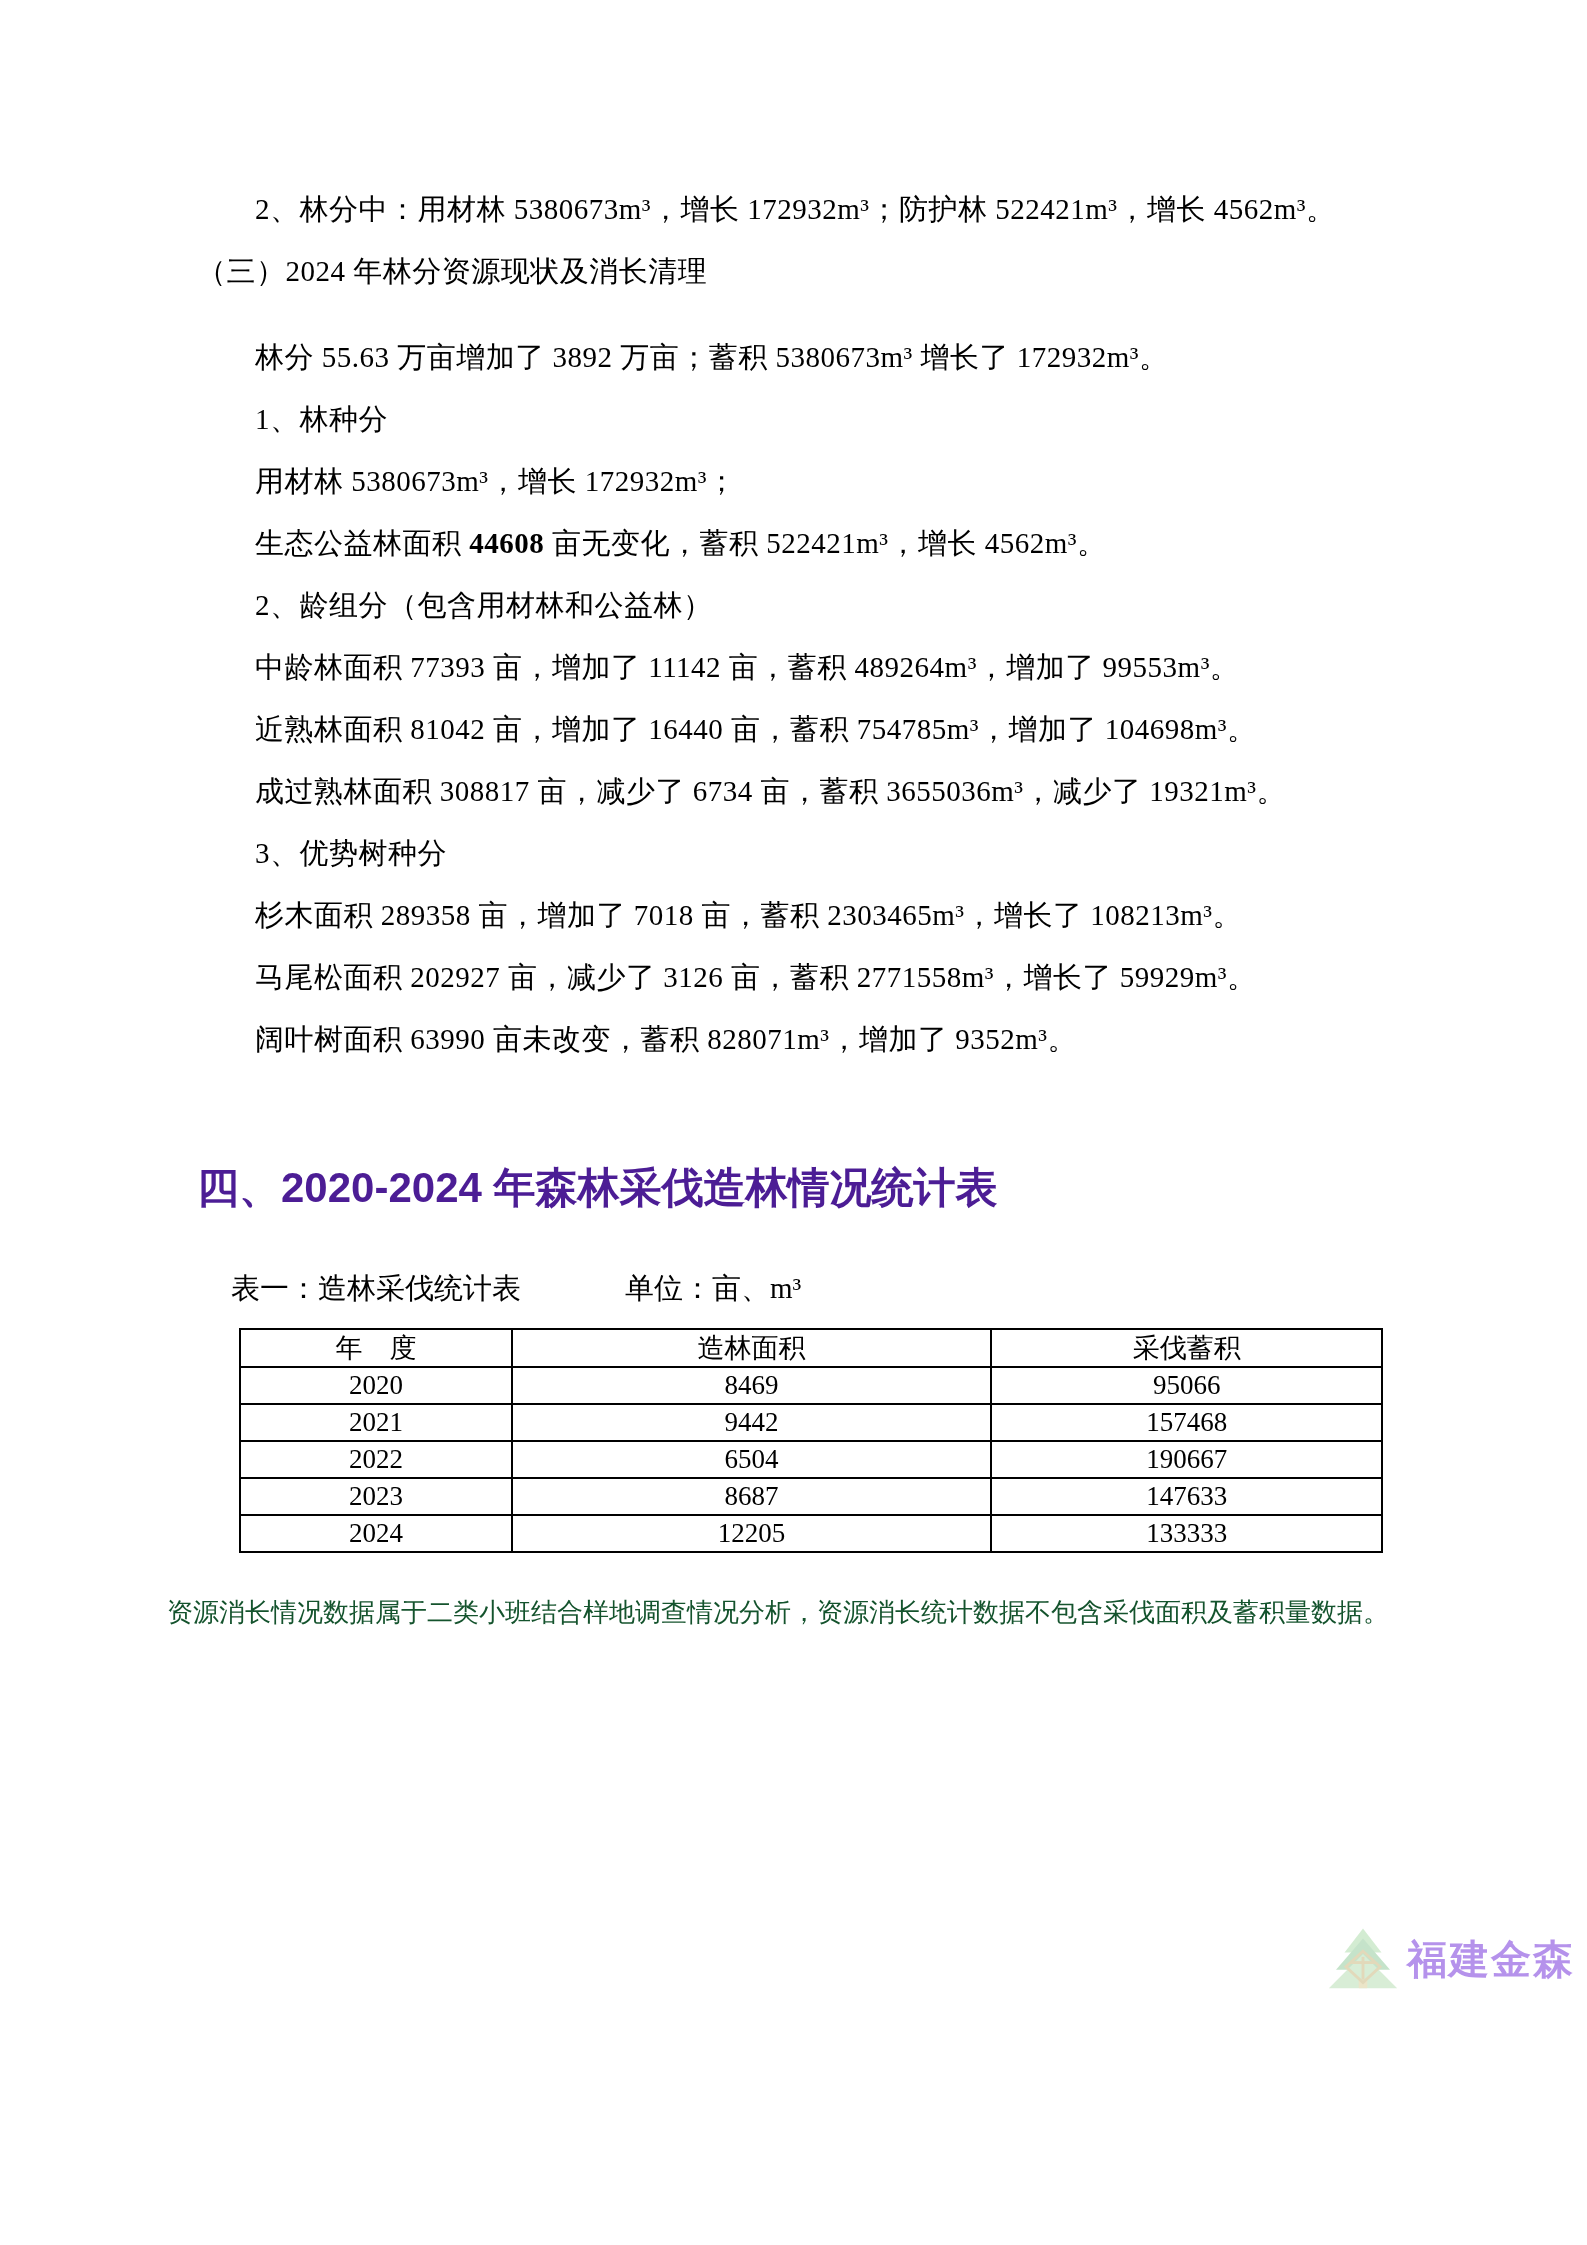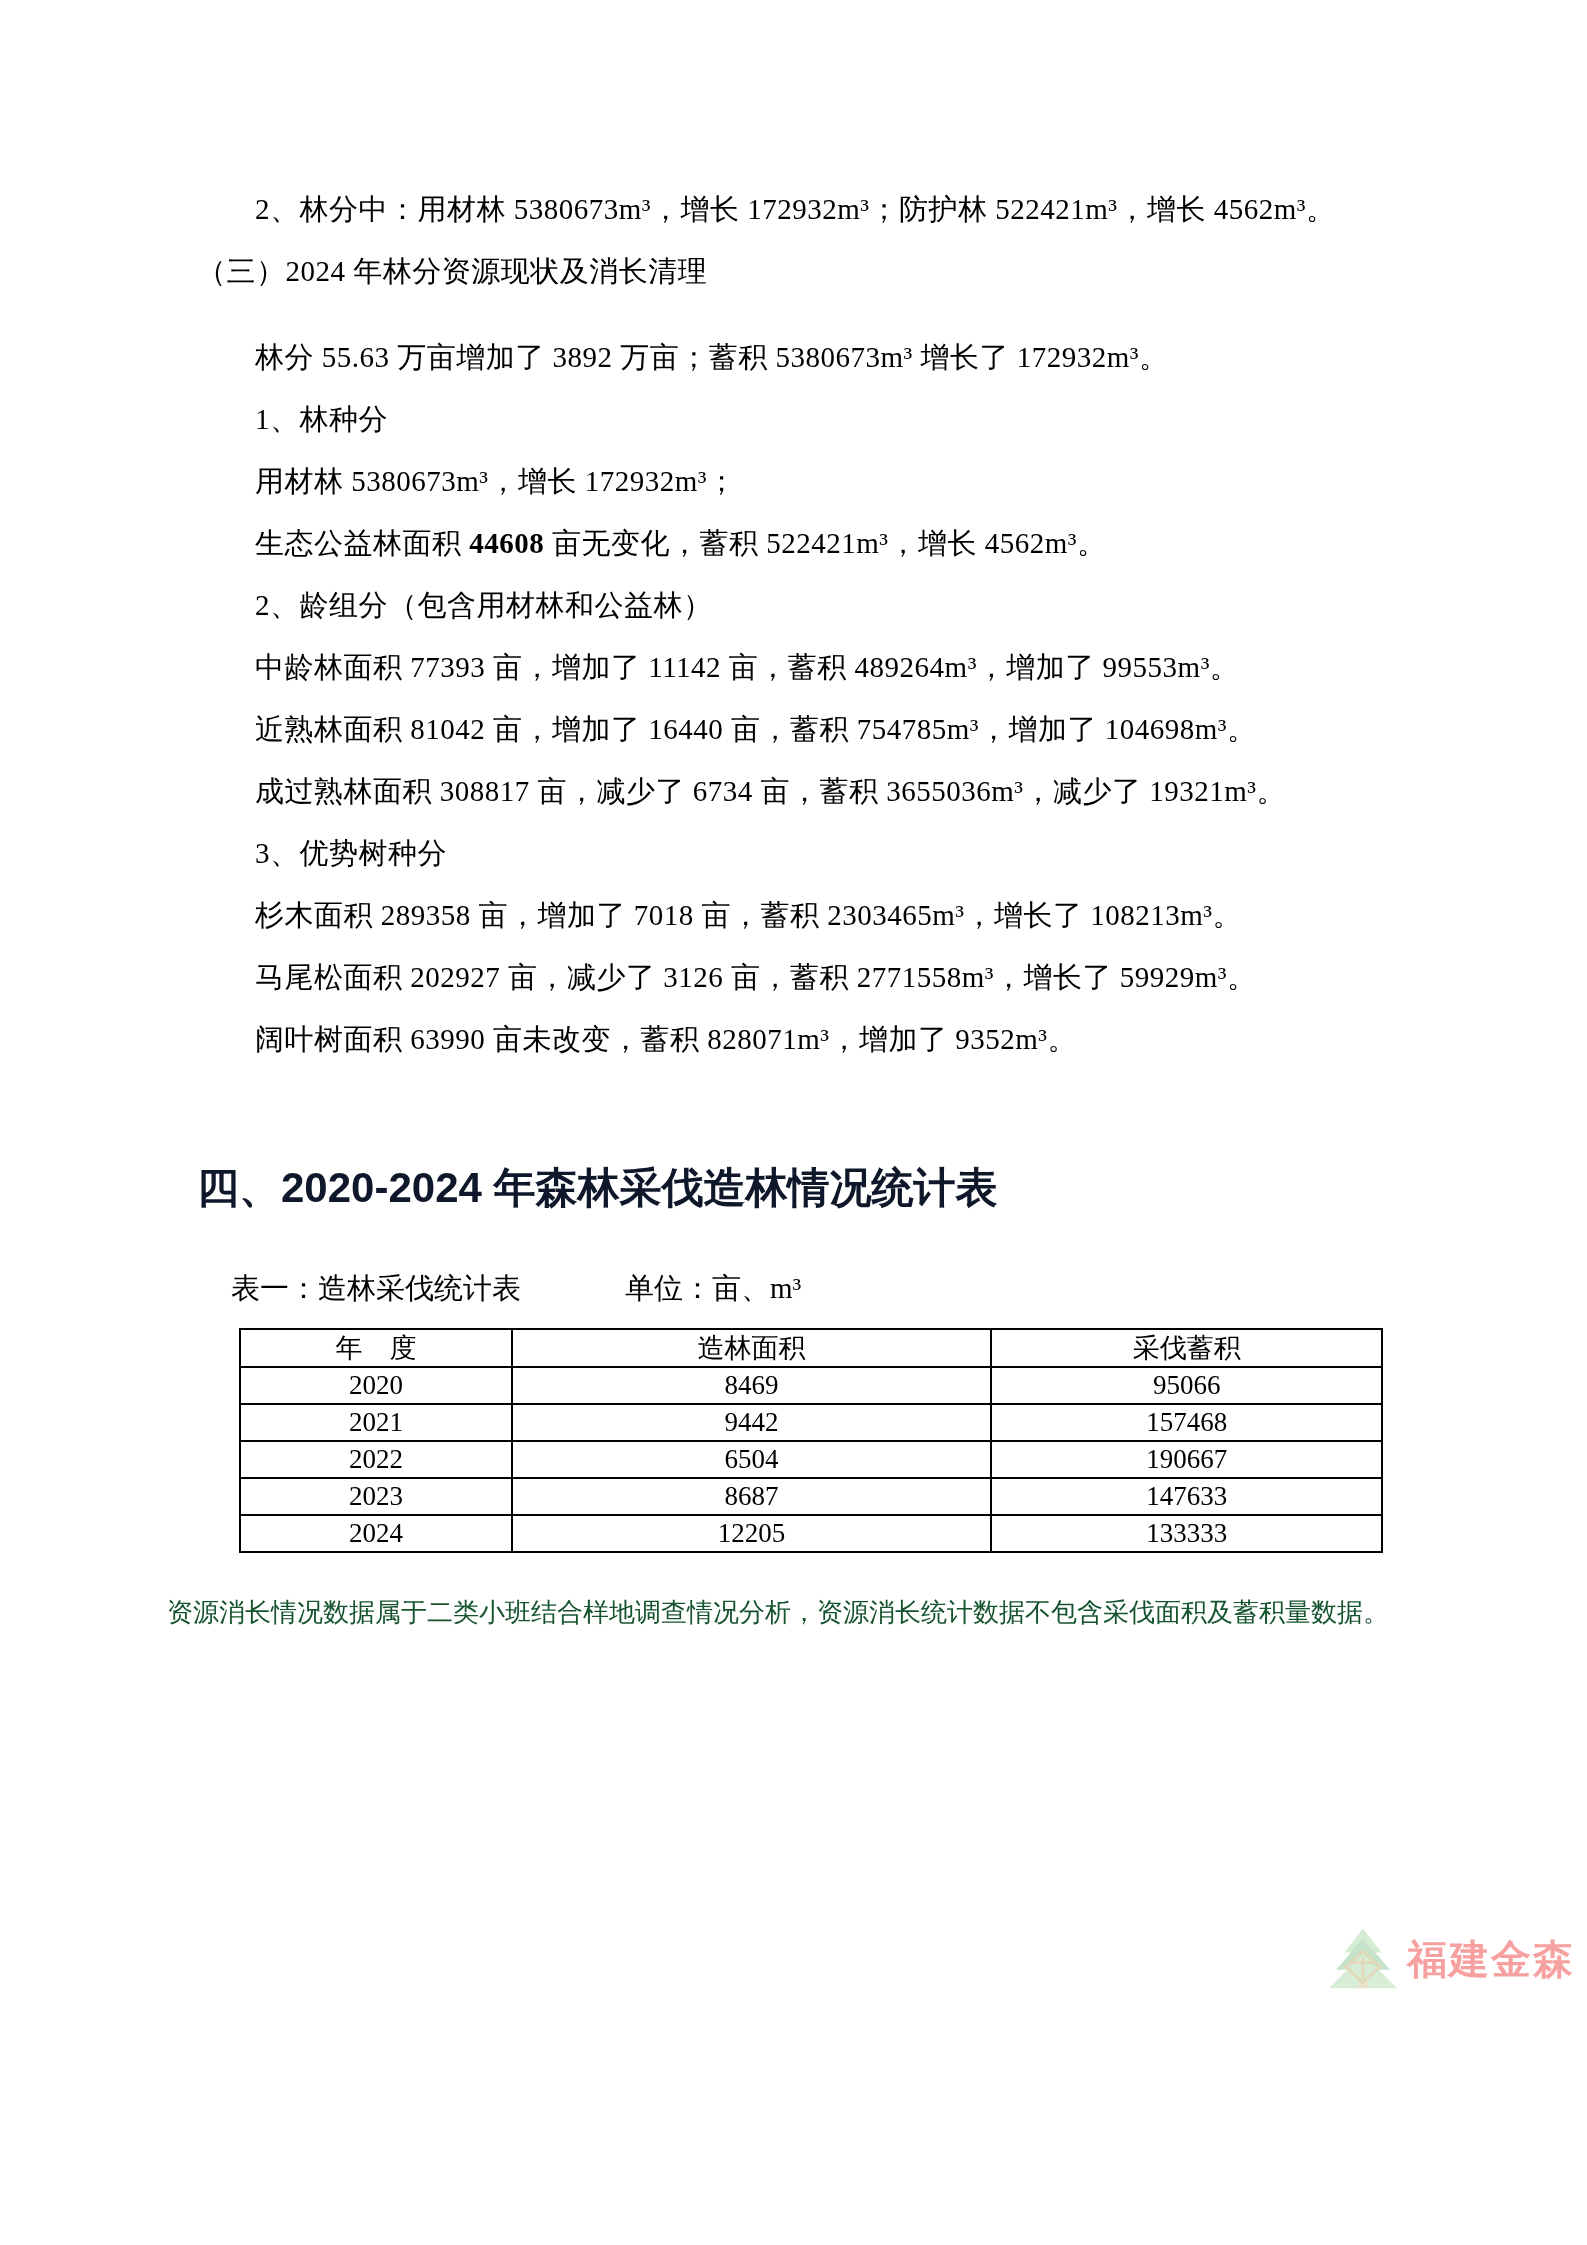--- a/index.html
+++ b/index.html
@@ -28,21 +28,21 @@
   p.indent { text-indent: 2em; }
   p.gap-before { margin-top: 24px; }
   .bold-num { font-weight: bold; }
 
   .section-heading {
     margin: 92px 0 0 0;
     font-family: "Liberation Sans", "DejaVu Sans", sans-serif;
     font-weight: bold;
     font-size: 42px;
     line-height: 52px;
-    color: #0f172a;
+    color: #4c1d95;
   }
 
   .caption-row {
     margin-top: 44px;
     font-size: 29px;
     line-height: 60px;
     display: flex;
   }
   .caption-left { margin-left: 34px; }
   .caption-right { margin-left: 104px; }
@@ -82,21 +82,21 @@
     display: flex;
     align-items: center;
     gap: 6px;
     opacity: 0.5;
   }
   .logo-text {
     font-family: "Liberation Sans", "DejaVu Sans", sans-serif;
     font-weight: bold;
     font-size: 40px;
     letter-spacing: 2px;
-    color: #ef4444;
+    color: #6d28d9;
   }
 </style>
 </head>
 <body>
 
 <div class="page">
   <div class="content">
 
     <p class="line indent">2、林分中：用材林 5380673m³，增长 172932m³；防护林 522421m³，增长 4562m³。</p>
     <p class="line">（三）2024 年林分资源现状及消长清理</p>

